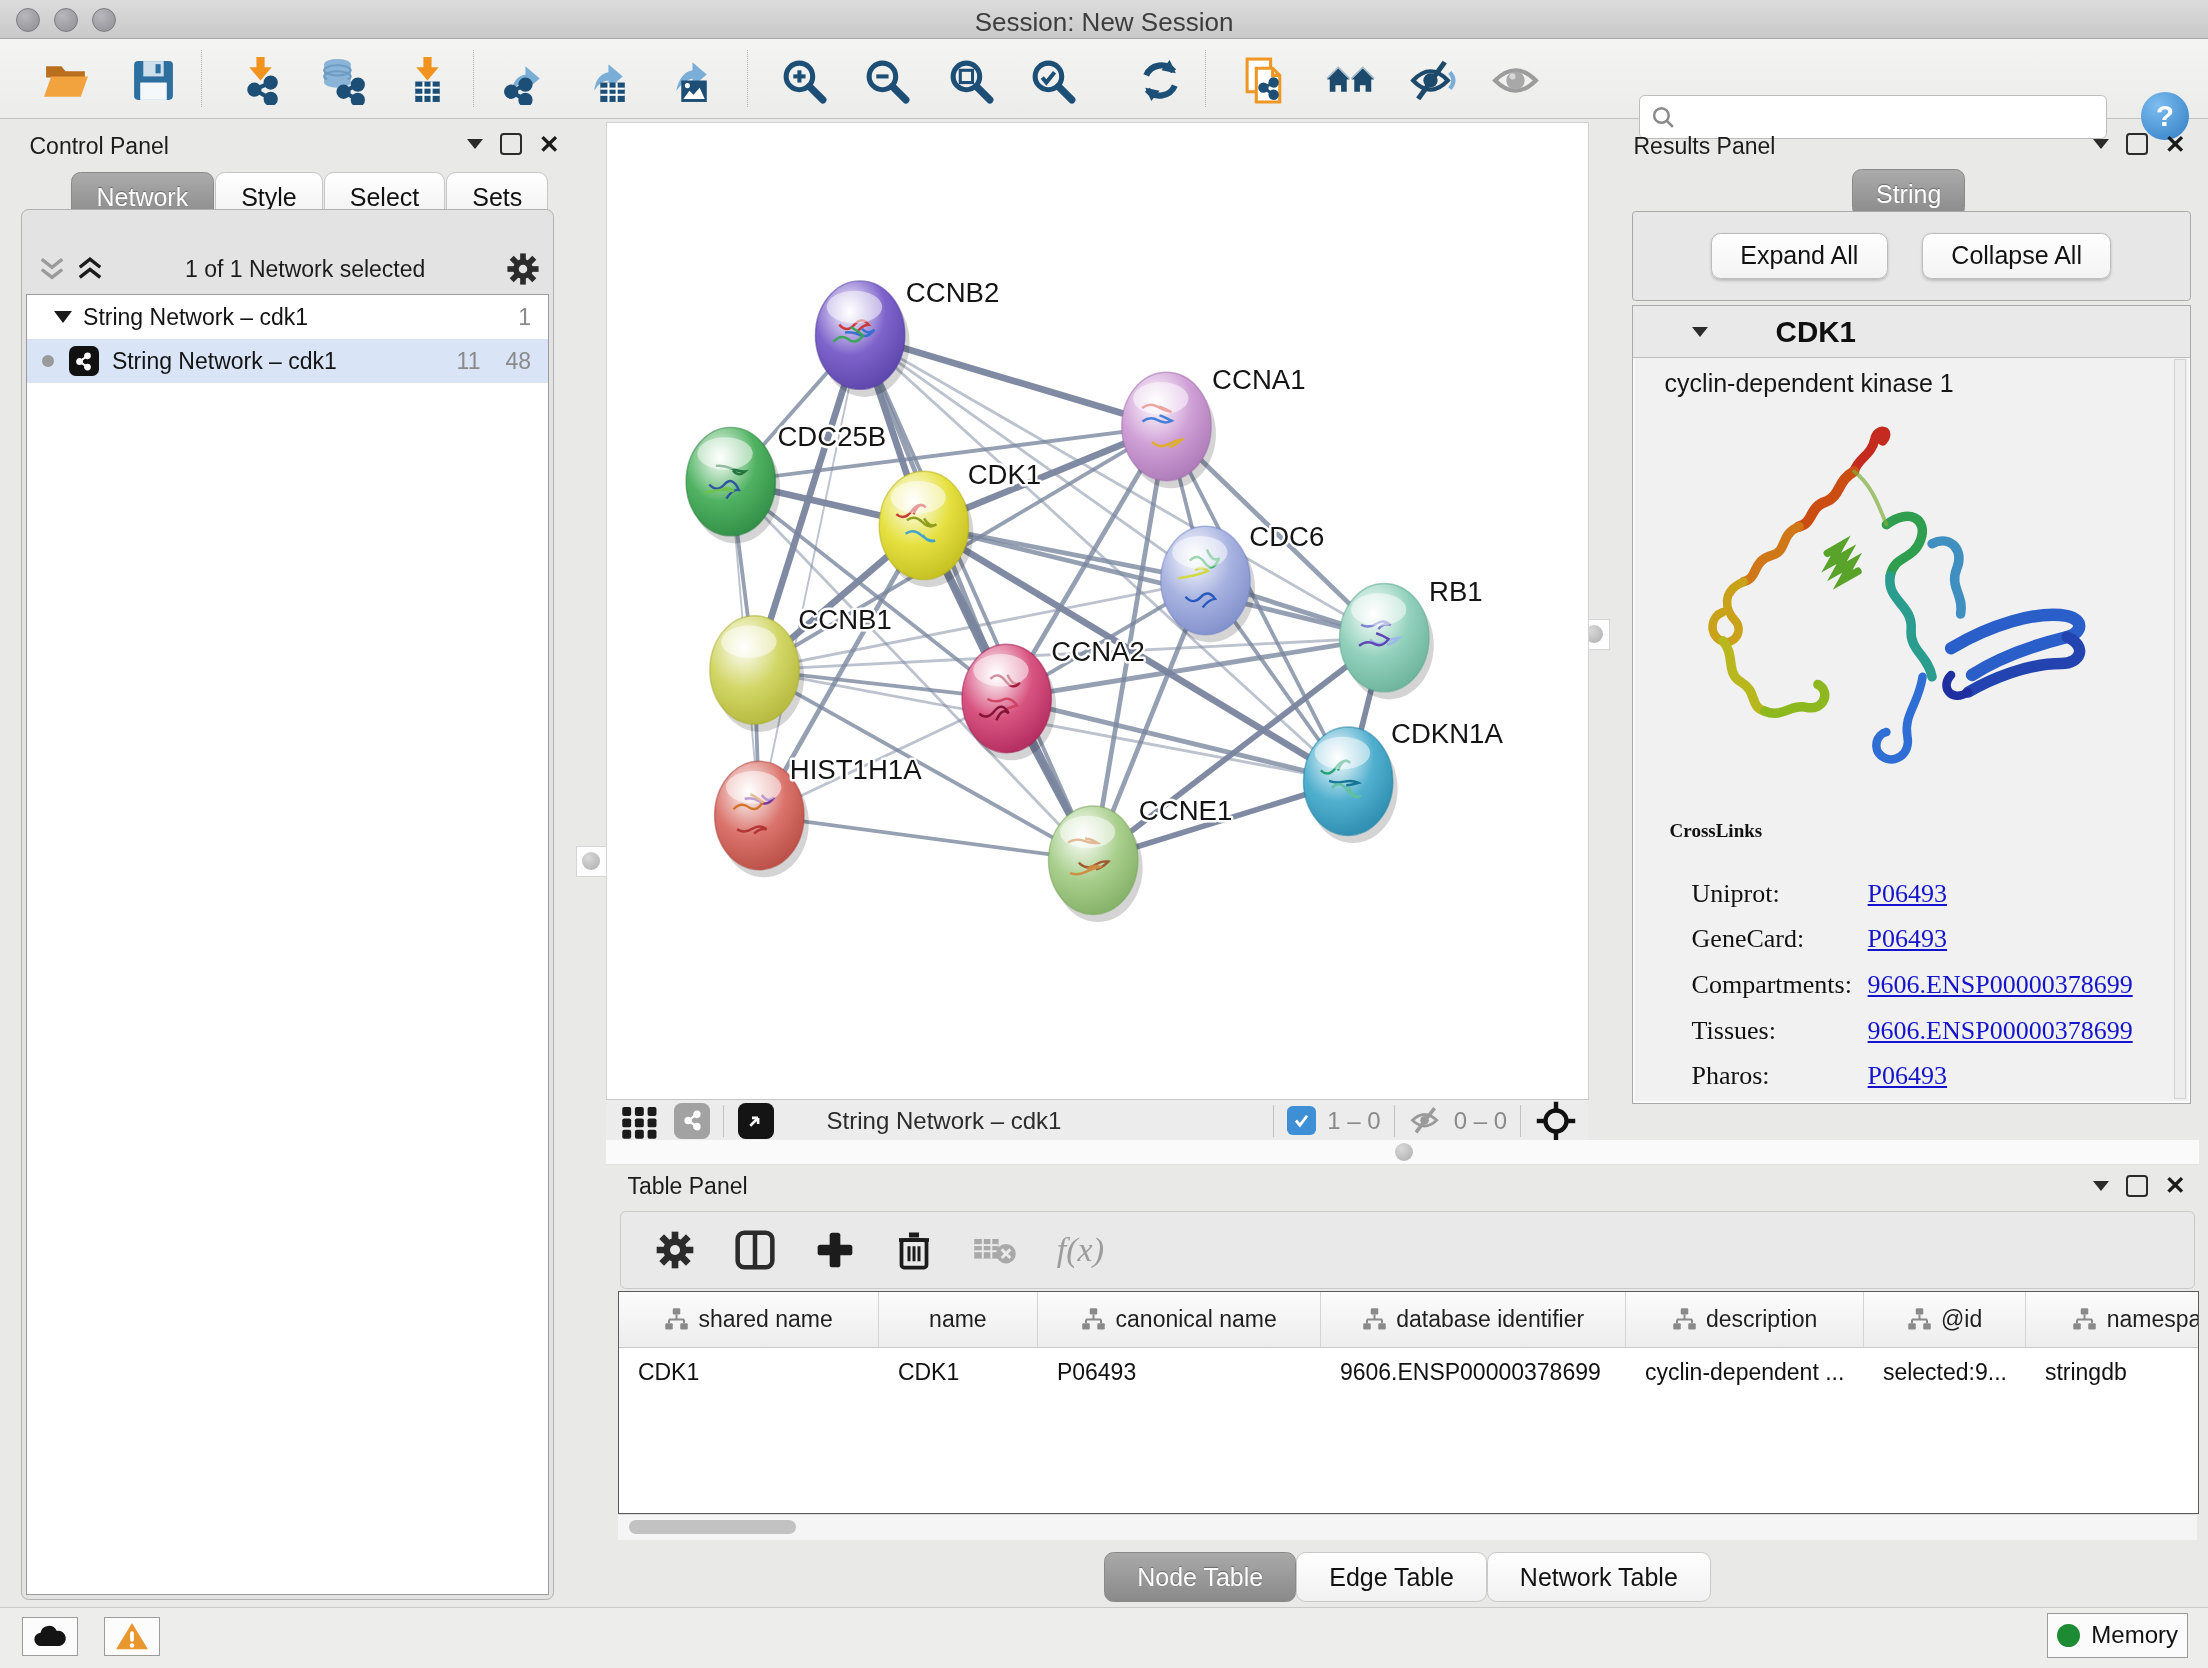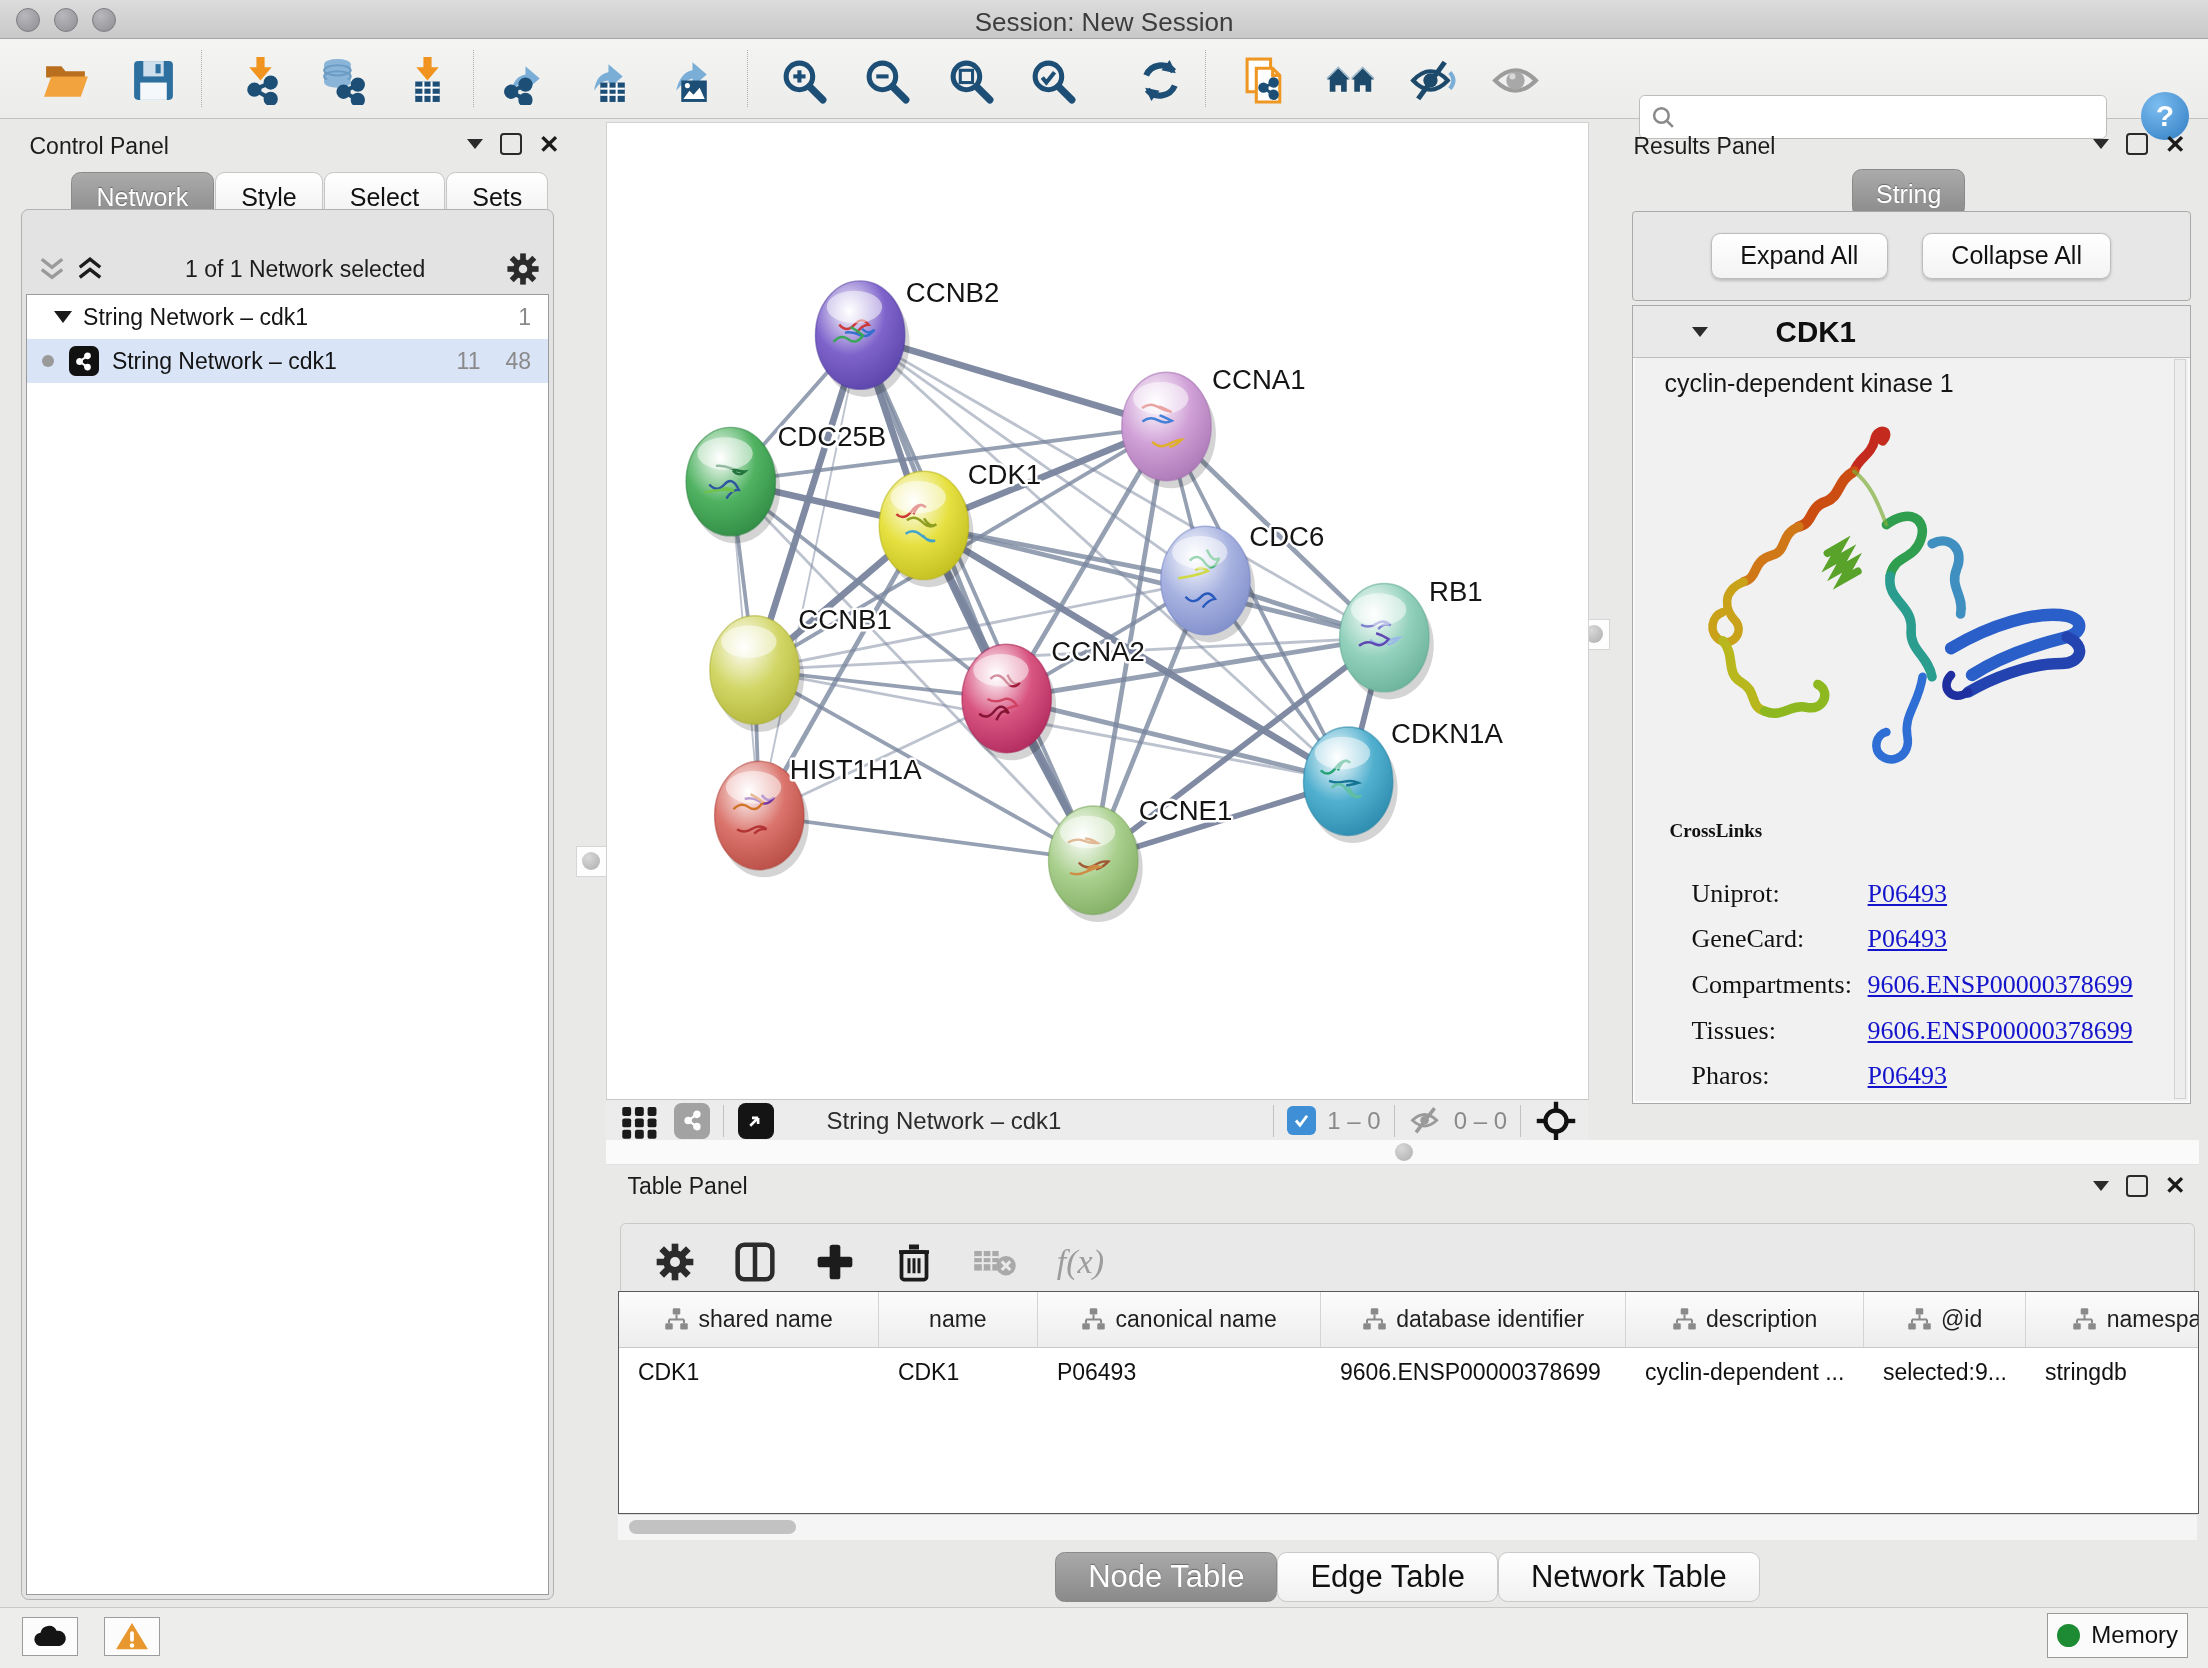--- a/index.html
+++ b/index.html
@@ -66,34 +66,34 @@
   .rb2-name{font-size:29.5px;font-weight:bold;color:#0f0f0f;}
   .rb2-desc{left:32px;top:63px;font-size:25px;color:#161616;}
   .xl{font-family:"Liberation Serif",serif;color:#111;}
   .xl-h{font-size:19px;font-weight:bold;}
   .xl-row{position:absolute;font-size:26px;}
   .xl-link{color:#1414cc;text-decoration:underline;}
   .rscroll{right:3.8px;top:53px;bottom:3.8px;width:9.5px;background:#ededed;border:1px solid #d2d2d2;}
   
   .tp{left:616px;top:1165px;width:1583px;height:433px;}
   .tp-tools{left:3.8px;top:46px;width:1575px;height:78px;background:#e9e9e9;border:1px solid #c9c9c9;
-    border-radius:5.7px;display:flex;align-items:center;gap:40px;padding-left:34px;box-sizing:border-box;margin-top:12px;}
+    border-radius:5.7px;display:flex;align-items:center;gap:40px;padding-left:34px;box-sizing:border-box;}
   .fx{font-family:"Liberation Serif",serif;font-style:italic;font-size:34px;color:#9c9c9c;}
   .tbl{left:1.9px;top:126px;width:1579px;height:221px;background:#fff;border:1.9px solid #5a5a5a;overflow:hidden;}
   .thead{display:flex;height:55px;background:linear-gradient(#fcfcfc,#ededed);border-bottom:1px solid #c9c9c9;}
   .th{display:flex;align-items:center;justify-content:center;gap:9.5px;font-size:23px;color:#1f1f1f;
     border-right:1px solid #d4d4d4;box-sizing:border-box;flex:none;}
   .th svg{width:25px;height:25px;}
   .trow{display:flex;height:48px;}
   .td{display:flex;align-items:center;padding-left:19px;font-size:23px;color:#111;box-sizing:border-box;flex:none;
     white-space:nowrap;overflow:hidden;}
   .hscroll{left:1.9px;top:349px;width:1579px;height:25px;background:#f5f5f5;border-top:1px solid #dcdcdc;}
   .hthumb{left:11.4px;top:4.8px;width:167px;height:14.3px;border-radius:7.6px;background:#c2c2c2;}
   .btabs{left:0;top:387px;width:1583px;height:49px;display:flex;justify-content:center;}
-  .btab{height:48px;line-height:48px;padding:0 32px;font-size:31px;background:linear-gradient(#ffffff,#f1f1f1);
+  .btab{height:48px;line-height:48px;padding:0 32px;font-size:25px;background:linear-gradient(#ffffff,#f1f1f1);
     border:1px solid #c9c9c9;border-radius:9.5px;color:#111;}
   .btab.sel{background:linear-gradient(#a9a9a9,#8a8a8a);color:#fff;border-color:#8a8a8a;
     text-shadow:0 -1px 1px rgba(0,0,0,.35);}
   
   .bbar{left:0;top:1607px;width:2208px;height:61px;background:#ededec;border-top:1px solid #c9c9c9;}
   .bbtn{width:54px;height:37px;background:#fcfcfc;border:1.9px solid #9c9c9c;display:flex;align-items:center;justify-content:center;}
   .membtn{left:2047px;top:4.8px;width:141px;height:45px;background:#fbfbfb;border:1.9px solid #9a9a9a;
     display:flex;align-items:center;justify-content:center;gap:11.4px;font-size:24px;color:#111;box-sizing:border-box;}
   .gdot{width:23px;height:23px;border-radius:50%;background:#1d8a34;}
 </style>

